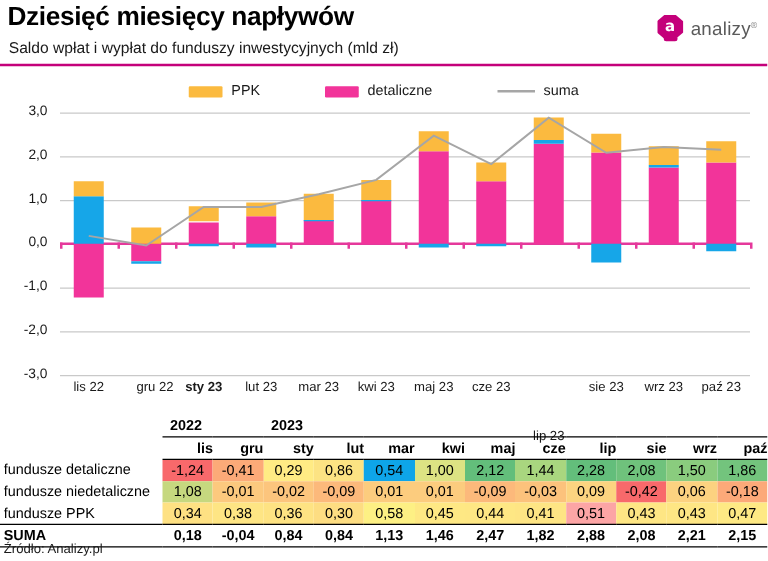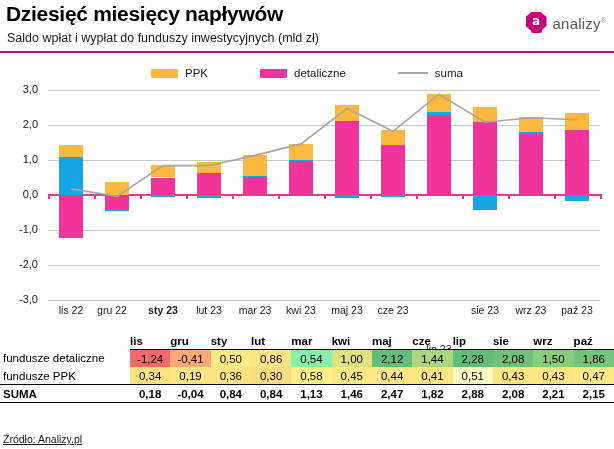--- a/index.html
+++ b/index.html
@@ -76,31 +76,31 @@
   .xlabel{
     position:absolute;top:214px;font-size:10.5px;color:#1a1a1a;
     text-align:left;white-space:nowrap;transform:translateX(-50%);
   }
   
   #table-wrap{position:absolute;left:0;top:332px;width:614px;}
   table{border-collapse:collapse;width:614px;table-layout:fixed;font-size:11.5px;}
   td,th{padding:0;margin:0;}
   .yr-cell{font-size:11.5px;font-weight:bold;text-align:center;height:17px;color:#000;}
   .yr-underline{border-bottom:1.3px solid #000;}
-  .mon-cell{font-size:11.5px;font-weight:bold;text-align:left;height:17px;color:#000;}
+  .mon-cell{font-size:11.5px;font-weight:bold;text-align:right;height:17px;color:#000;}
   .mon-row td{border-bottom:1.3px solid #000;}
   .rowlabel{
     text-align:left;padding-left:3px;font-size:11.5px;color:#000;height:17px;
     white-space:nowrap;
   }
   .val{text-align:center;height:17px;font-size:11.5px;color:#000;}
   .suma-row td{font-weight:bold;border-top:1.3px solid #000;border-bottom:1.3px solid #000;height:17px;}
   .suma-row .rowlabel{font-weight:bold;}
   #source{
-    position:absolute;left:3px;top:433px;font-size:10.5px;color:#1a1a1a;text-decoration:underline;
+    position:absolute;left:3px;top:433px;font-size:10.5px;color:#1a1a1a;
   }
 </style>
 </head>
 <body>
 
 <div id="header">
   <div id="title">Dziesięć miesięcy napływów</div>
   <div id="subtitle">Saldo wpłat i wypłat do funduszy inwestycyjnych (mld zł)</div>
   <div id="header-rule"></div>
 
@@ -162,21 +162,21 @@
         <div class="seg detaliczne" style="top: 105px; height: 43.4px;"></div>
         <div class="seg niedetaliczne" style="top: 67.2px; height: 37.8px;"></div>
         <div class="seg ppk" style="top: 55.3px; height: 11.9px;"></div>
       </div>
       <div class="xlabel" style="left: 23px;">lis 22</div>
       <div class="bar-col" style="left: 57px; width: 24px;">
         <div class="seg detaliczne" style="top: 105px; height: 14.35px;"></div>
         <div class="seg niedetaliczne" style="top: 119.35px; height: 1.5px;"></div>
         <div class="seg ppk" style="top: 91.7px; height: 13.3px;"></div>
       </div>
-      <div class="xlabel" style="left: 64px;">gru 22</div>
+      <div class="xlabel" style="left: 76px;">gru 22</div>
       <div class="bar-col" style="left: 103px; width: 24px;">
         <div class="seg detaliczne" style="top: 87.5px; height: 17.5px;"></div>
         <div class="seg niedetaliczne" style="top: 105px; height: 1.5px;"></div>
         <div class="seg ppk" style="top: 74.9px; height: 12.6px;"></div>
       </div>
       <div class="xlabel" style="left: 115px; font-weight: bold;">sty 23</div>
       <div class="bar-col" style="left: 149px; width: 24px;">
         <div class="seg detaliczne" style="top: 82.95px; height: 22.05px;"></div>
         <div class="seg niedetaliczne" style="top: 105px; height: 3.15px;"></div>
         <div class="seg ppk" style="top: 72.45px; height: 10.5px;"></div>
@@ -247,20 +247,25 @@
         <col style="width: 40.3333px;">
         <col style="width: 40.3333px;">
         <col style="width: 40.3333px;">
         <col style="width: 40.3333px;">
         <col style="width: 40.3333px;">
         <col style="width: 40.3333px;">
         <col style="width: 40.3333px;">
         <col style="width: 40.3333px;">
       </colgroup>
     <thead>
+      <tr id="year-row">
+          <td></td>
+          <td class="yr-cell yr-underline" colspan="2" style="text-align: left; padding-left: 6.05px;">2022</td>
+          <td class="yr-cell yr-underline" colspan="10" style="text-align: left; padding-left: 6.05px;">2023</td>
+        </tr>
       <tr id="month-row" class="mon-row">
           <td style="border-bottom: none;"></td>
           <td class="mon-cell">lis</td>
           <td class="mon-cell">gru</td>
           <td class="mon-cell">sty</td>
           <td class="mon-cell">lut</td>
           <td class="mon-cell">mar</td>
           <td class="mon-cell">kwi</td>
           <td class="mon-cell">maj</td>
           <td class="mon-cell">cze</td>
@@ -268,42 +273,57 @@
           <td class="mon-cell">sie</td>
           <td class="mon-cell">wrz</td>
           <td class="mon-cell">paź</td>
         </tr>
     </thead>
     <tbody id="tbl-body">
         <tr>
           <td class="rowlabel">fundusze detaliczne</td>
           <td class="val" style="background: rgb(248, 105, 107);">-1,24</td>
           <td class="val" style="background: rgb(252, 170, 120);">-0,41</td>
-          <td class="val" style="background: rgb(255, 235, 132);">0,50</td>
+          <td class="val" style="background: rgb(255, 235, 132);">0,29</td>
           <td class="val" style="background: rgb(252, 227, 131);">0,86</td>
-          <td class="val" style="background: #86efac;">0,54</td>
+          <td class="val" style="background: #0ea5e9;">0,54</td>
           <td class="val" style="background: rgb(221, 227, 131);">1,00</td>
           <td class="val" style="background: rgb(99, 190, 123);">2,12</td>
           <td class="val" style="background: rgb(169, 214, 127);">1,44</td>
           <td class="val" style="background: rgb(99, 190, 123);">2,28</td>
           <td class="val" style="background: rgb(111, 194, 124);">2,08</td>
           <td class="val" style="background: rgb(138, 204, 126);">1,50</td>
           <td class="val" style="background: rgb(115, 196, 125);">1,86</td>
         </tr>
         <tr>
+          <td class="rowlabel">fundusze niedetaliczne</td>
+          <td class="val" style="background: rgb(198, 216, 127);">1,08</td>
+          <td class="val" style="background: rgb(252, 201, 126);">-0,01</td>
+          <td class="val" style="background: rgb(252, 197, 125);">-0,02</td>
+          <td class="val" style="background: rgb(252, 185, 123);">-0,09</td>
+          <td class="val" style="background: rgb(252, 204, 126);">0,01</td>
+          <td class="val" style="background: rgb(252, 204, 126);">0,01</td>
+          <td class="val" style="background: rgb(252, 185, 123);">-0,09</td>
+          <td class="val" style="background: rgb(252, 194, 124);">-0,03</td>
+          <td class="val" style="background: rgb(252, 212, 128);">0,09</td>
+          <td class="val" style="background: rgb(248, 105, 107);">-0,42</td>
+          <td class="val" style="background: rgb(252, 210, 128);">0,06</td>
+          <td class="val" style="background: rgb(252, 169, 121);">-0,18</td>
+        </tr>
+        <tr>
           <td class="rowlabel">fundusze PPK</td>
           <td class="val" style="background: rgb(254, 225, 131);">0,34</td>
-          <td class="val" style="background: rgb(254, 229, 132);">0,19</td>
+          <td class="val" style="background: rgb(254, 229, 132);">0,38</td>
           <td class="val" style="background: rgb(254, 227, 131);">0,36</td>
           <td class="val" style="background: rgb(253, 221, 130);">0,30</td>
           <td class="val" style="background: rgb(253, 240, 132);">0,58</td>
           <td class="val" style="background: rgb(254, 232, 132);">0,45</td>
           <td class="val" style="background: rgb(254, 231, 132);">0,44</td>
           <td class="val" style="background: rgb(254, 229, 132);">0,41</td>
-          <td class="val" style="background: #fef9c3;">0,51</td>
+          <td class="val" style="background: #fca5a5;">0,51</td>
           <td class="val" style="background: rgb(254, 230, 132);">0,43</td>
           <td class="val" style="background: rgb(254, 230, 132);">0,43</td>
           <td class="val" style="background: rgb(254, 233, 132);">0,47</td>
         </tr>
         <tr class="suma-row">
           <td class="rowlabel">SUMA</td>
           <td class="val">0,18</td>
           <td class="val">-0,04</td>
           <td class="val">0,84</td>
           <td class="val">0,84</td>

